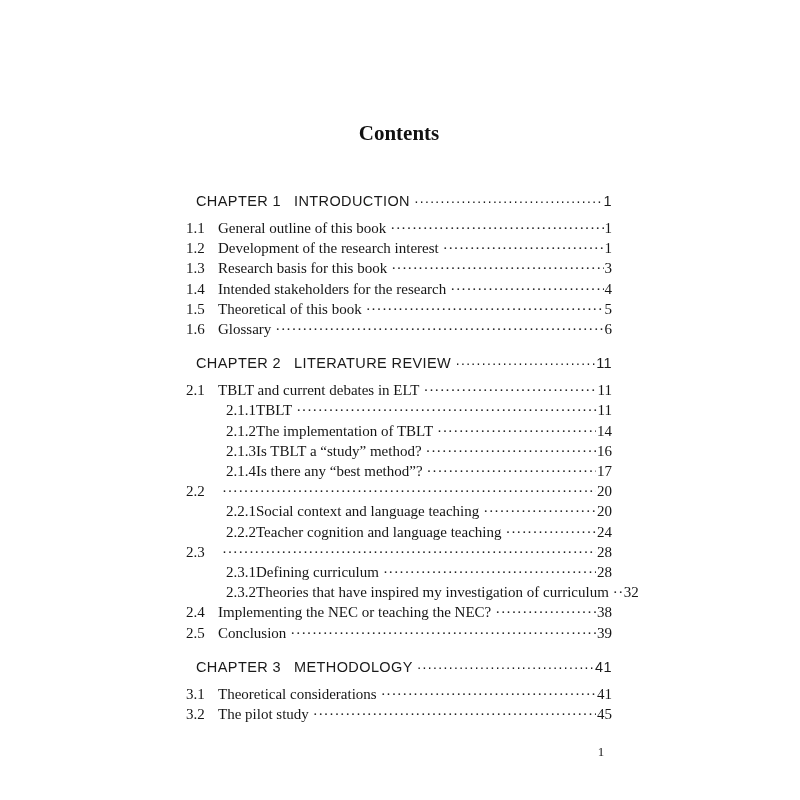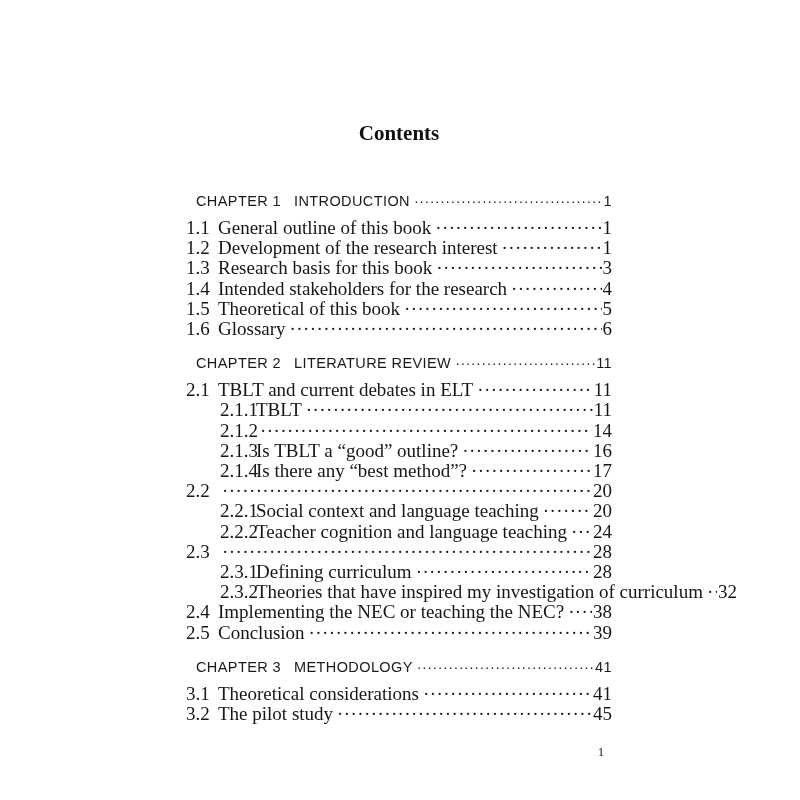--- a/index.html
+++ b/index.html
@@ -46,21 +46,21 @@
     font-family:"Liberation Sans","DejaVu Sans",sans-serif;
     font-size:14.5px;
     line-height:20px;
     color:#1a1a1a;
     letter-spacing:0.4px;
   }
   .row.chapter:first-of-type { margin-top:0; }
   .row.chapter .num { margin-right:13px; }
   .row.entry {
     font-family:"Liberation Serif","DejaVu Serif",serif;
-    font-size:19px;
+    font-size:15px;
     line-height:20.2px;
   }
   .row.entry.l1 .num { width:32px; }
   .row.entry.l2 { padding-left:34px; }
   .row.entry.l2 .num { width:36px;text-align:right; }
   .folio {
     position:absolute;
     left:594px; top:744px;
     width:14px;
     text-align:center;
@@ -131,26 +131,27 @@
           <span class="pg">11</span>
         </div>
         <div class="row entry l2">
           <span class="num">2.1.1</span>
           <span class="ttl">TBLT</span>
           <span class="leader">················································································································································································································································</span>
           <span class="pg">11</span>
         </div>
         <div class="row entry l2">
           <span class="num">2.1.2</span>
+          <span class="ttl">The implementation of TBLT</span>
           <span class="leader">················································································································································································································································</span>
           <span class="pg">14</span>
         </div>
         <div class="row entry l2">
           <span class="num">2.1.3</span>
-          <span class="ttl">Is TBLT a “good” outline?</span>
+          <span class="ttl">Is TBLT a “study” method?</span>
           <span class="leader">················································································································································································································································</span>
           <span class="pg">16</span>
         </div>
         <div class="row entry l2">
           <span class="num">2.1.4</span>
           <span class="ttl">Is there any “best method”?</span>
           <span class="leader">················································································································································································································································</span>
           <span class="pg">17</span>
         </div>
         <div class="row entry l1">

